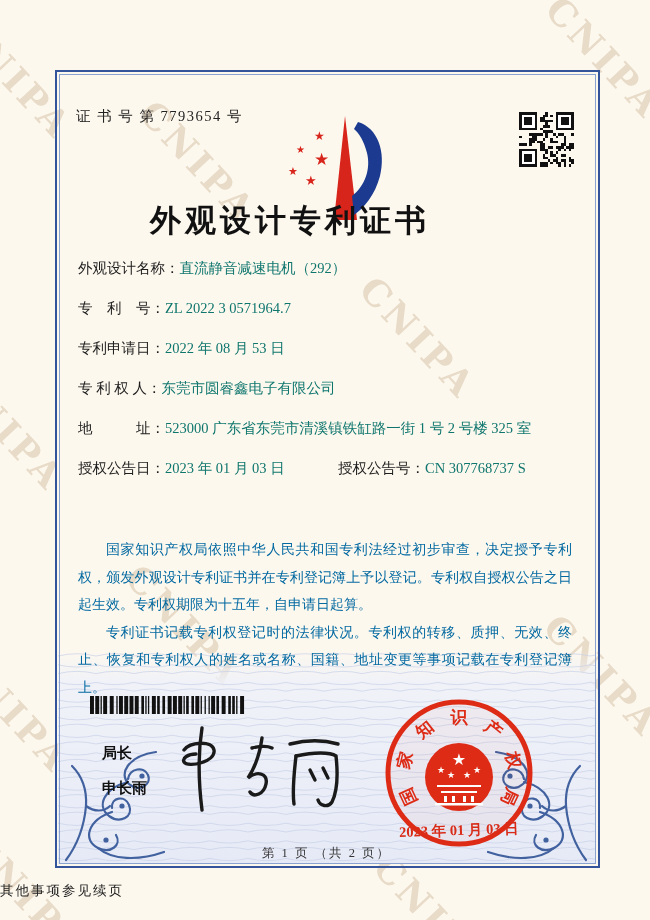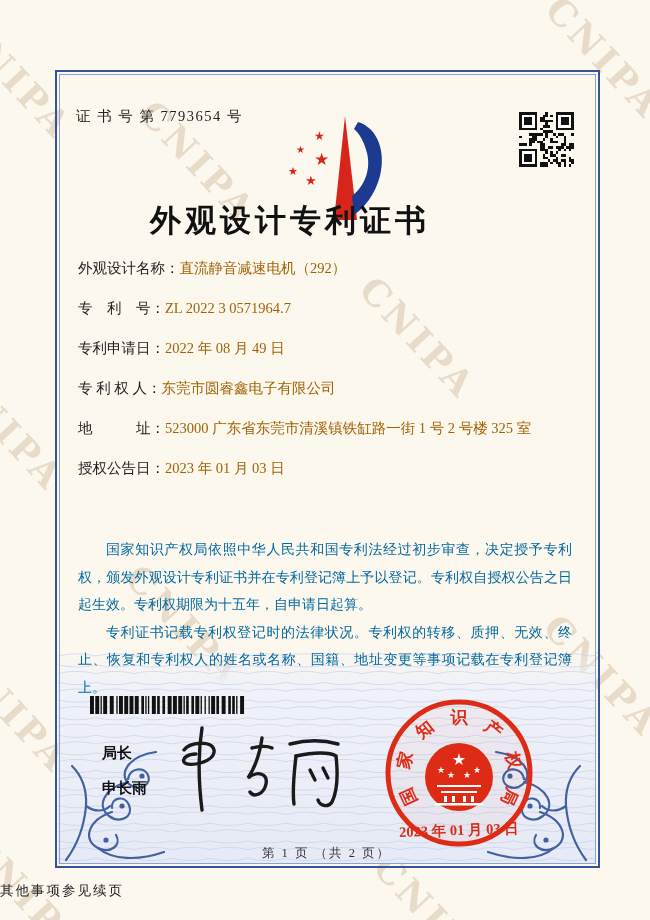--- a/index.html
+++ b/index.html
@@ -55,21 +55,21 @@
   .logo .s5{left:19px;top:46px;font-size:13px;}
   .logo-mark{position:absolute;left:44px;top:-12px;}
   .title{
     position:absolute;left:0;top:200px;width:580px;
     text-align:center;font-size:31px;font-weight:bold;
     letter-spacing:4px;color:#111;margin:0;z-index:3;
   }
   .fields{position:absolute;left:78px;top:259px;width:500px;z-index:3;}
   .field-row{height:20px;margin-bottom:20px;font-size:14.5px;white-space:nowrap;}
   .field-label{display:inline-block;white-space:pre;color:#1d1d1d;}
-  .field-value{color:#a16207;}
+  .field-value{color:#0f766e;}
   .auth-row{margin-top:12px;display:flex;}
   .auth-left{width:260px;}
   .body-text{
     position:absolute;left:78px;top:536px;width:494px;z-index:3;
     font-size:14px;line-height:27.5px;color:#0369a1;text-align:justify;
   }
   .body-text p{margin:0;text-indent:2em;}
   .barcode{position:absolute;left:90px;top:696px;width:158px;height:18px;z-index:3;}
   .signer{
     position:absolute;left:90px;top:744px;z-index:3;
@@ -317,31 +317,34 @@
   <h1 class="title">外观设计专利证书</h1>
 
   <div class="fields">
     <div class="field-row">
       <span class="field-label">外观设计名称：</span><span class="field-value">直流静音减速电机（292）</span>
     </div>
     <div class="field-row">
       <span class="field-label">专　利　号：</span><span class="field-value">ZL 2022 3 0571964.7</span>
     </div>
     <div class="field-row">
-      <span class="field-label">专利申请日：</span><span class="field-value">2022 年 08 月 49 日</span>
+      <span class="field-label">专利申请日：</span><span class="field-value">2022 年 08 月 53 日</span>
     </div>
     <div class="field-row">
       <span class="field-label">专 利 权 人：</span><span class="field-value">东莞市圆睿鑫电子有限公司</span>
     </div>
     <div class="field-row">
       <span class="field-label">地　　　址：</span><span class="field-value">523000 广东省东莞市清溪镇铁缸路一街 1 号 2 号楼 325 室</span>
     </div>
     <div class="field-row auth-row">
       <div class="auth-left">
         <span class="field-label">授权公告日：</span><span class="field-value">2023 年 01 月 03 日</span>
+      </div>
+      <div>
+        <span class="field-label">授权公告号：</span><span class="field-value">CN 307768737 S</span>
       </div>
     </div>
   </div>
 
   <div class="body-text">
     <p>国家知识产权局依照中华人民共和国专利法经过初步审查，决定授予专利权，颁发外观设计专利证书并在专利登记簿上予以登记。专利权自授权公告之日起生效。专利权期限为十五年，自申请日起算。</p>
     <p>专利证书记载专利权登记时的法律状况。专利权的转移、质押、无效、终止、恢复和专利权人的姓名或名称、国籍、地址变更等事项记载在专利登记簿上。</p>
   </div>
 
   <svg class="barcode" id="barcode" viewBox="0 0 120 18" preserveAspectRatio="none">

